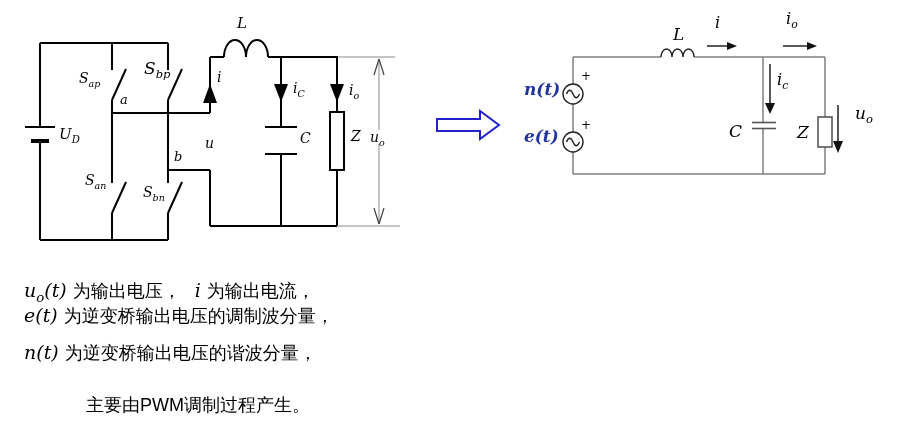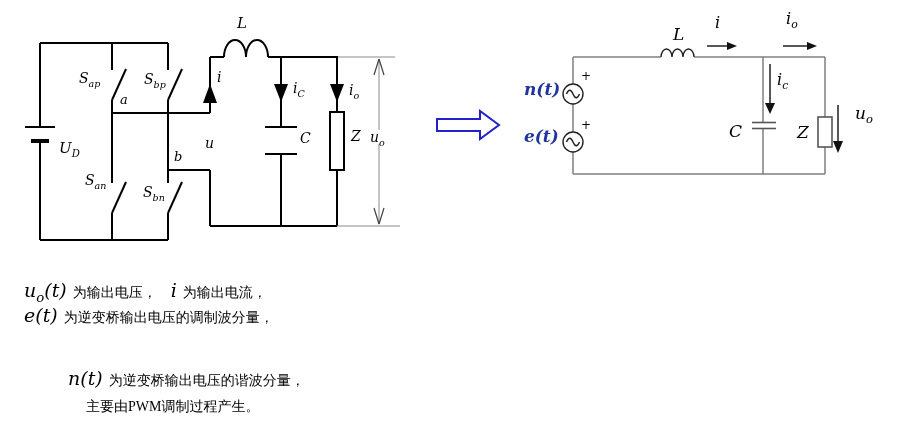--- a/index.html
+++ b/index.html
@@ -10,21 +10,21 @@
   #stage svg{position:absolute;left:0;top:0;}
   .lbl{position:absolute;color:#000;font-style:italic;white-space:nowrap;line-height:1;}
   .lbl sub{font-style:italic;font-size:0.68em;line-height:0;}
   .roman{font-style:normal;}
   .blue-lbl{color:#21349E;font-weight:bold;}
   .whitebg{background:#fff;padding:0 2px;}
   .caption{position:absolute;left:24px;top:270px;width:520px;font-size:19px;color:#000;}
   .cap-line{position:absolute;left:0;white-space:nowrap;}
   .math{font-family:"DejaVu Serif","Liberation Serif",serif;font-style:italic;}
   .math sub{font-size:0.7em;}
-  .cjk{font-family:Liberation Serif, serif;font-style:normal;font-size:14px;}
+  .cjk{font-family:Liberation Sans, sans-serif;font-style:normal;font-size:18px;}
   .gapL{margin-left:14px;}
   .smallgap{margin-left:6px;}
 </style>
 </head>
 <body>
 
 <div id="stage">
 
   <svg width="897" height="442" viewBox="0 0 897 442">
 
@@ -119,23 +119,23 @@
       <polygon points="737,46 727,42 727,50" stroke="none"></polygon>
       <path d="M783,46 H809" fill="none"></path>
       <polygon points="817,46 807,42 807,50" stroke="none"></polygon>
       <path d="M770,64 V105" fill="none"></path>
       <polygon points="770,114 765,103 775,103" stroke="none"></polygon>
       <path d="M838,105 V143" fill="none"></path>
       <polygon points="838,153 833,141 843,141" stroke="none"></polygon>
     </g>
   </svg>
 
-  <div class="lbl" style="left:59px;top:127px;font-size:15px;margin-top:14px;"><span>U</span><sub>D</sub></div>
+  <div class="lbl" style="left:59px;top:127px;font-size:15px;"><span>U</span><sub>D</sub></div>
   <div class="lbl" style="left:79px;top:71px;font-size:14px;"><span>S</span><sub>ap</sub></div>
-  <div class="lbl" style="left:144px;top:72px;font-size:14px;"><span>S</span><sub>bp</sub></div>
+  <div class="lbl" style="left:144px;top:60px;font-size:17px;"><span>S</span><sub>bp</sub></div>
   <div class="lbl" style="left:85px;top:173px;font-size:14px;text-align:right;"><span>S</span><sub>an</sub></div>
   <div class="lbl" style="left:143px;top:185px;font-size:14px;text-align:right;"><span>S</span><sub>bn</sub></div>
   <div class="lbl" style="left:120px;top:93px;font-size:13px;">a</div>
   <div class="lbl" style="left:174px;top:150px;font-size:13px;">b</div>
   <div class="lbl" style="left:205px;top:136px;font-size:14px;">u</div>
   <div class="lbl" style="left:237px;top:16px;font-size:15px;">L</div>
   <div class="lbl" style="left:217px;top:70px;font-size:14px;">i</div>
   <div class="lbl" style="left:293px;top:81px;font-size:14px;"><span>i</span><sub>C</sub></div>
   <div class="lbl" style="left:300px;top:131px;font-size:14px;">C</div>
   <div class="lbl" style="left:349px;top:83px;font-size:14px;"><span>i</span><sub>o</sub></div>
@@ -154,21 +154,21 @@
   <div class="lbl" style="left:797px;top:124px;font-size:17px;">Z</div>
   <div class="lbl" style="left:855px;top:105px;font-size:17px;"><span>u</span><sub>o</sub></div>
 
   <div class="caption">
     <div class="cap-line" style="top:9px;">
       <span class="math"><span>u</span><sub>o</sub><span>(t)</span></span><span class="cjk smallgap">为输出电压，</span><span class="math gapL">i</span><span class="cjk smallgap">为输出电流，</span>
     </div>
     <div class="cap-line" style="top:34px;">
       <span class="math">e(t)</span><span class="cjk smallgap">为逆变桥输出电压的调制波分量，</span>
     </div>
-    <div class="cap-line" style="top:97px;margin-left:44px;">
+    <div class="cap-line" style="top:71px;">
       <span class="math">n(t)</span><span class="cjk smallgap">为逆变桥输出电压的谐波分量，</span>
     </div>
     <div class="cap-line" style="top:123px;left:62px;">
       <span class="cjk">主要由PWM调制过程产生。</span>
     </div>
   </div>
 
 </div>
 
 </body></html>

